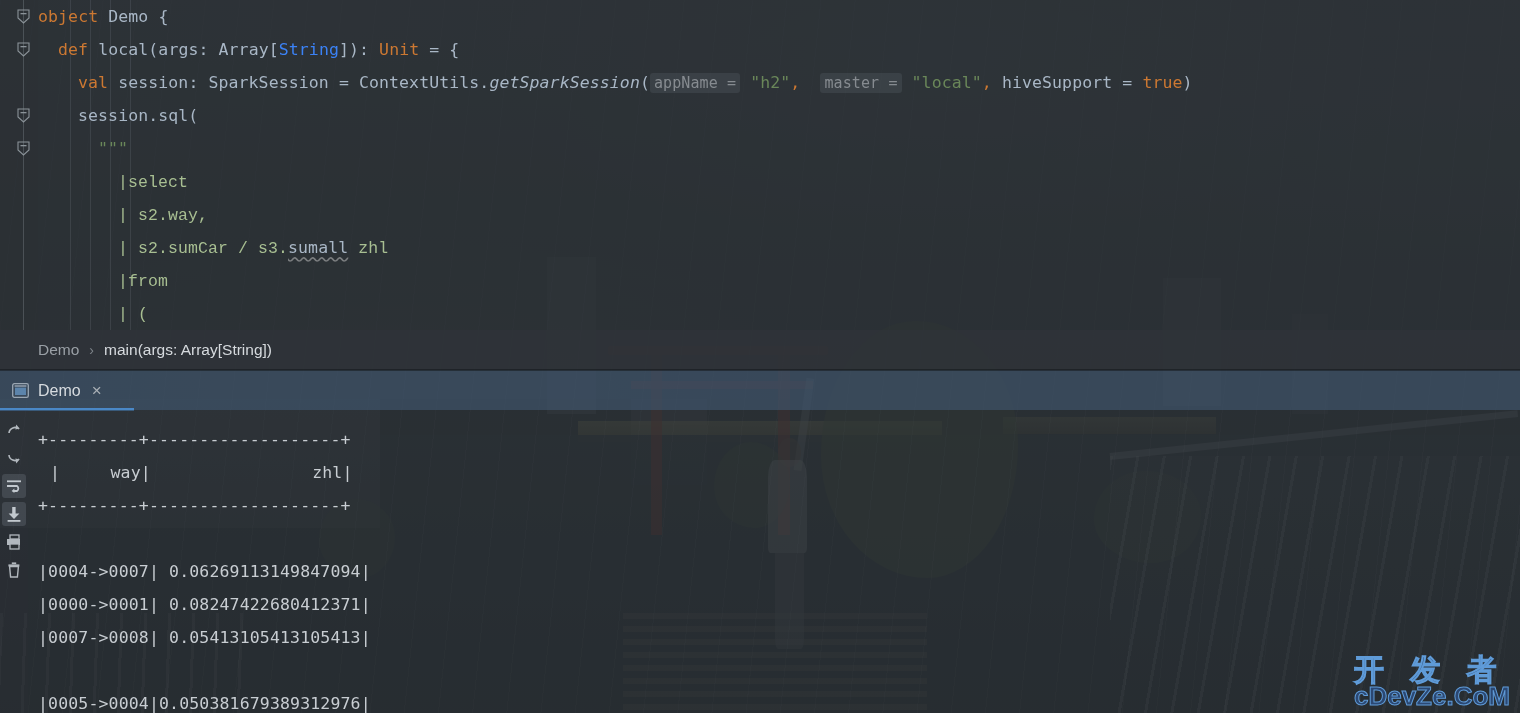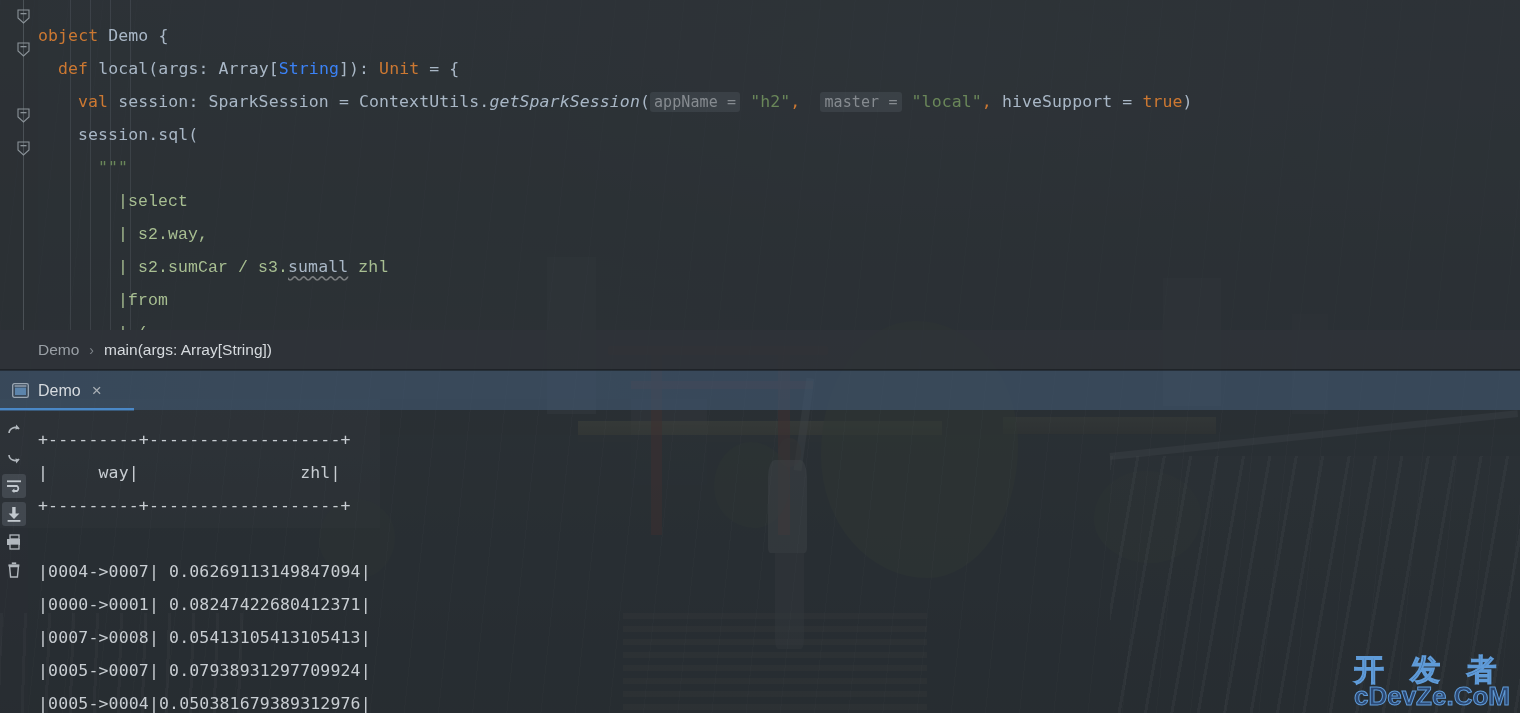--- a/index.html
+++ b/index.html
@@ -133,21 +133,20 @@
   }
   .fold svg { display:block; }
   .indent-guide {
     position:absolute; top:0; width:1px; height:330px;
     background:rgba(150,158,166,.16);
   }
   .code-line {
     position:absolute; left:38px; height:33px; line-height:33px;
     font-size:16.5px; letter-spacing:.1px; white-space:pre;
     color:#a9b7c6;
-    margin-top:19px;
   }
   .kw   { color:#cc7832; }
   .cls  { color:#a9b7c6; }
   .typ  { color:#3b82f6; }
   .str  { color:#6a8759; }
   .itl  { color:#a9b7c6; font-style:italic; }
   .sqlk { color:#a8bf92;font-family:Liberation Mono, monospace; }
   .punc { color:#a9b7c6; }
   .comma{ color:#cc7832; }
   .hint {
@@ -372,26 +371,25 @@
       <svg width="18" height="18" viewBox="0 0 18 18">
         <rect x="3.4" y="3.4" width="11" height="2" fill="#b2b8be"></rect>
         <path d="M4.6 5.6 H13.4 L12.4 16 H5.6 Z" fill="none" stroke="#b2b8be" stroke-width="1.4"></path>
         <rect x="6.8" y="1.4" width="4.4" height="1.8" fill="#b2b8be"></rect>
       </svg>
     </div>
   </div>
 
   <div id="console">
       <div class="out-line" style="top: 13px;">+---------+-------------------+</div>
-      <div class="out-line" style="top: 46px;">|     way|                zhl|</div>
+      <div class="out-line" style="top: 46px; margin-left: 12px;">|     way|                zhl|</div>
       <div class="out-line" style="top: 79px;">+---------+-------------------+</div>
       <div class="out-line" style="top: 145px;">|0004-&gt;0007| 0.06269113149847094|</div>
       <div class="out-line" style="top: 178px;">|0000-&gt;0001| 0.08247422680412371|</div>
       <div class="out-line" style="top: 211px;">|0007-&gt;0008| 0.05413105413105413|</div>
-      <div class="out-line" style="top: 244px;">|0005-&gt;0007| 0.07938931297709924|</div>
       <div class="out-line" style="top: 277px;">|0005-&gt;0004|0.050381679389312976|</div>
     </div>
 </div>
 
 <div id="watermark">
   <div class="cn">开 发 者</div>
   <div class="en">cDevZe.CoM</div>
 </div>
 
 </body></html>

